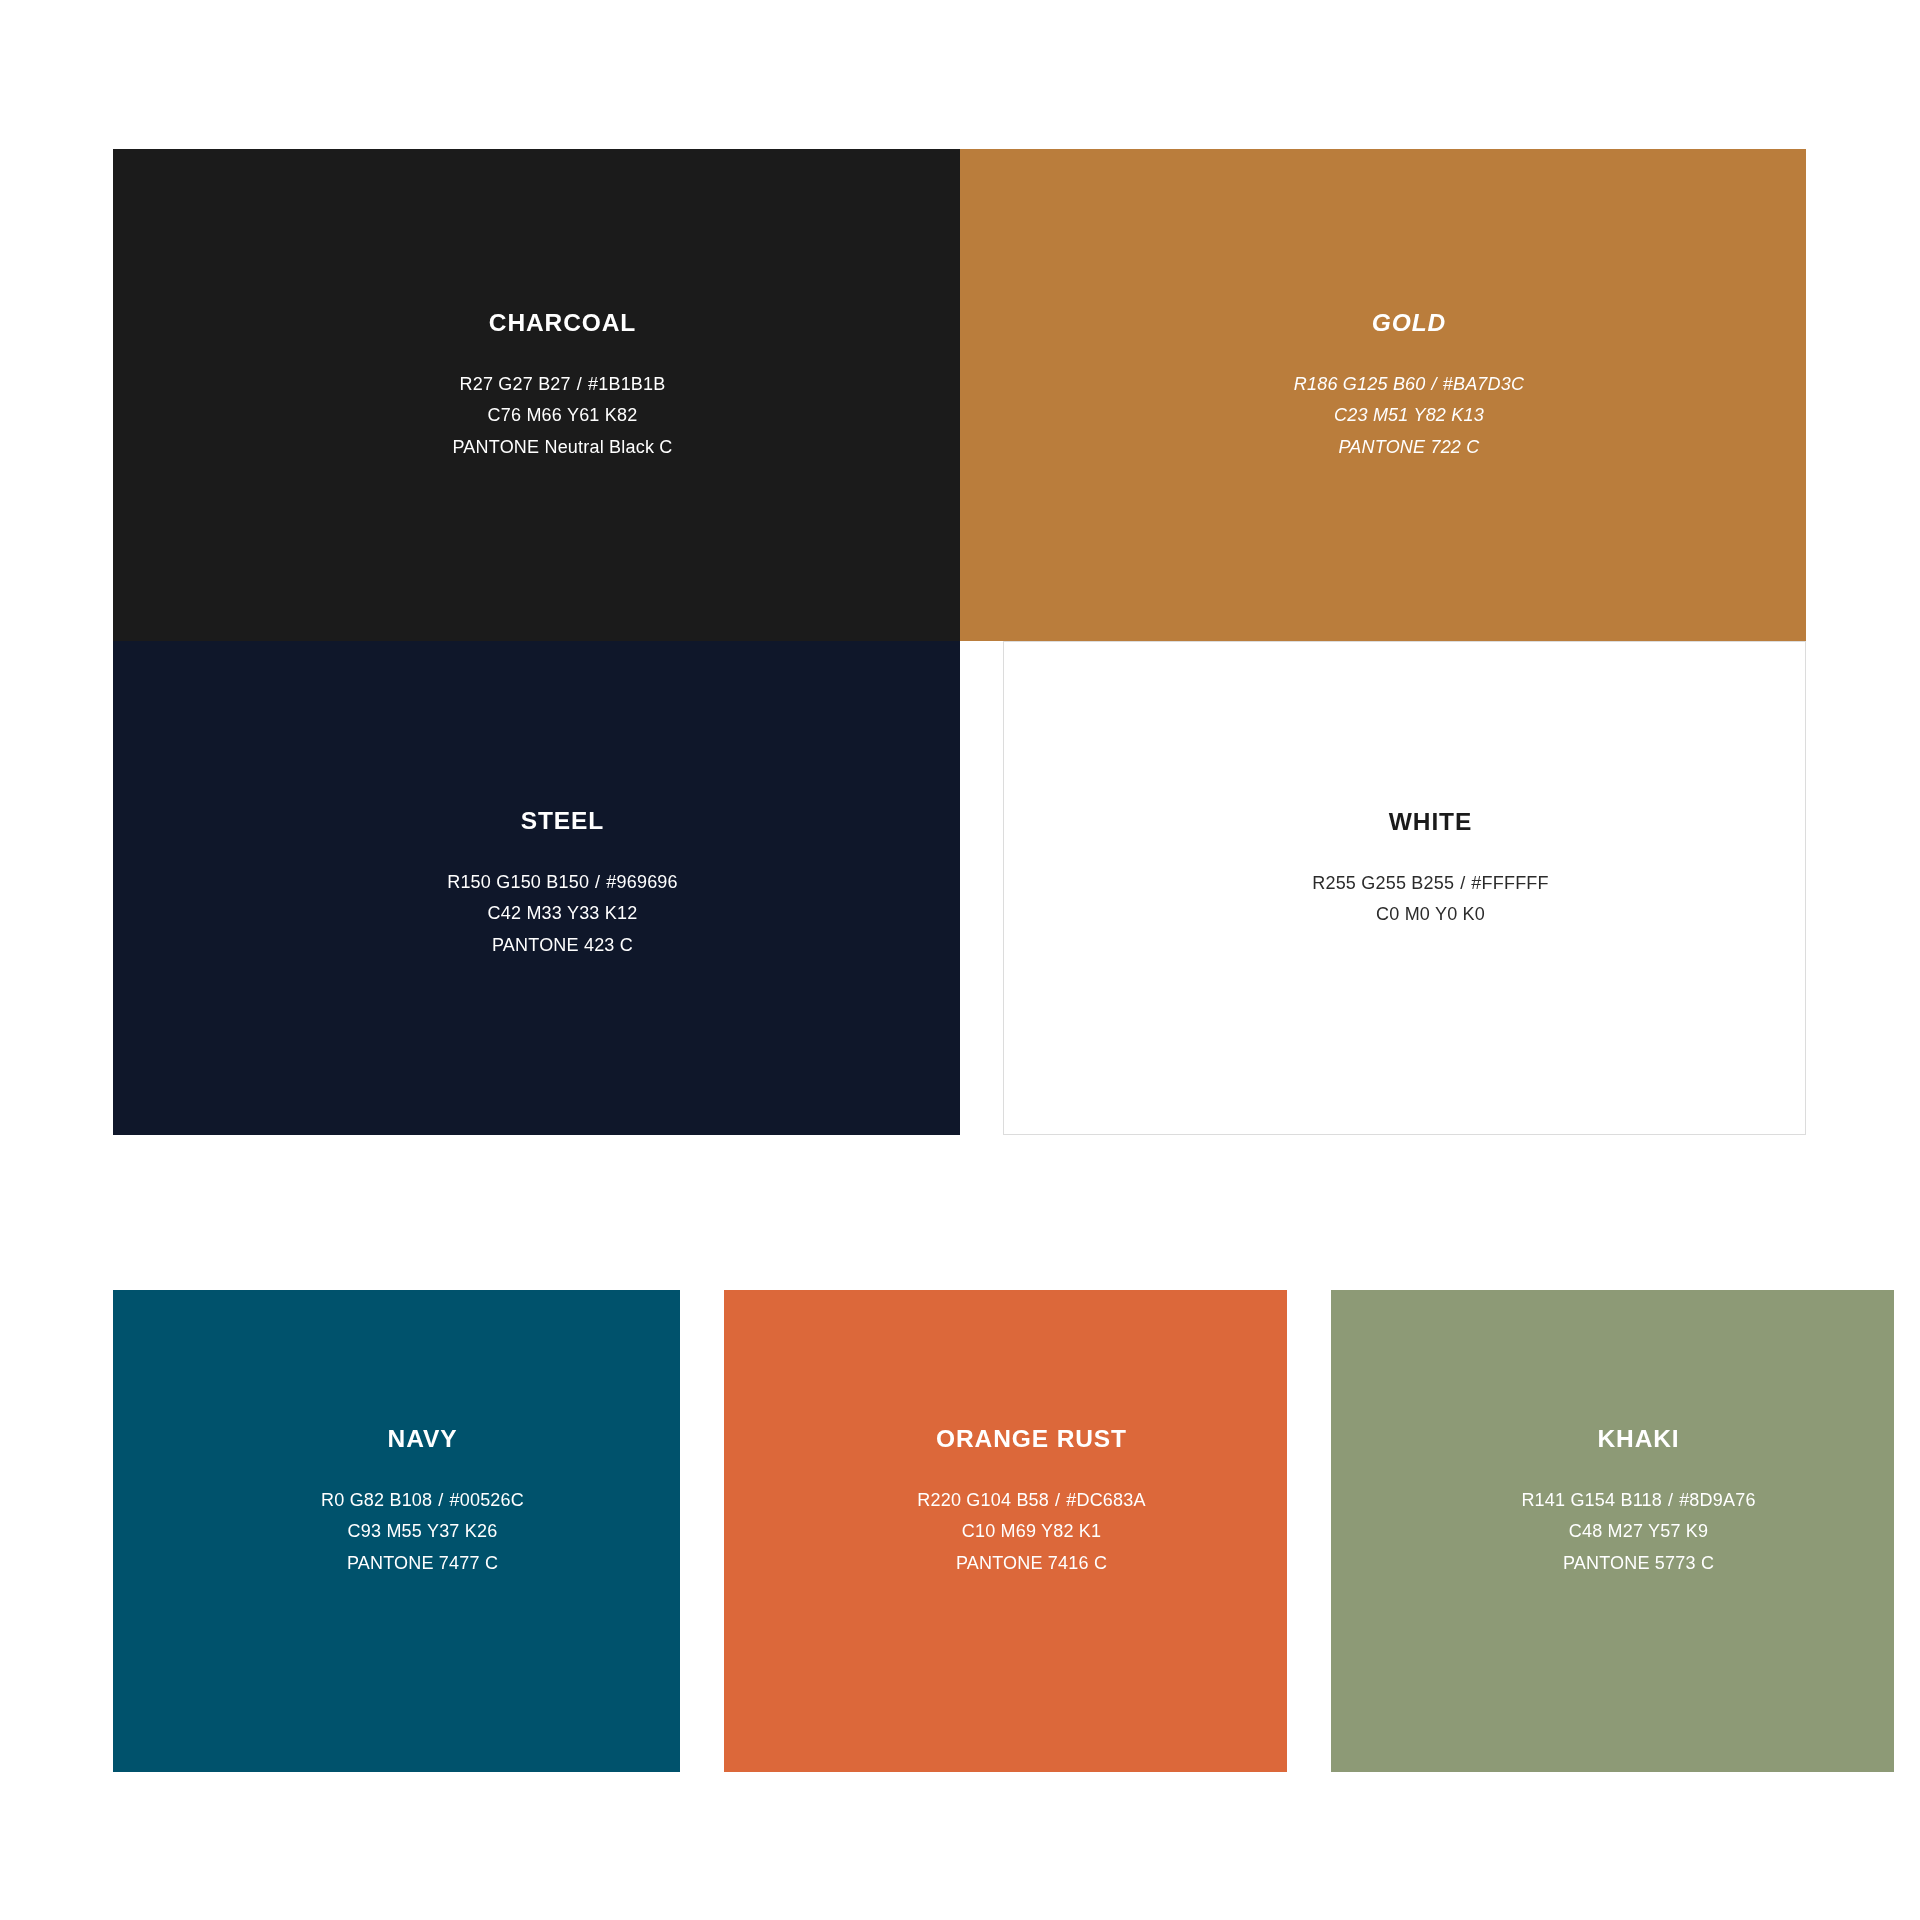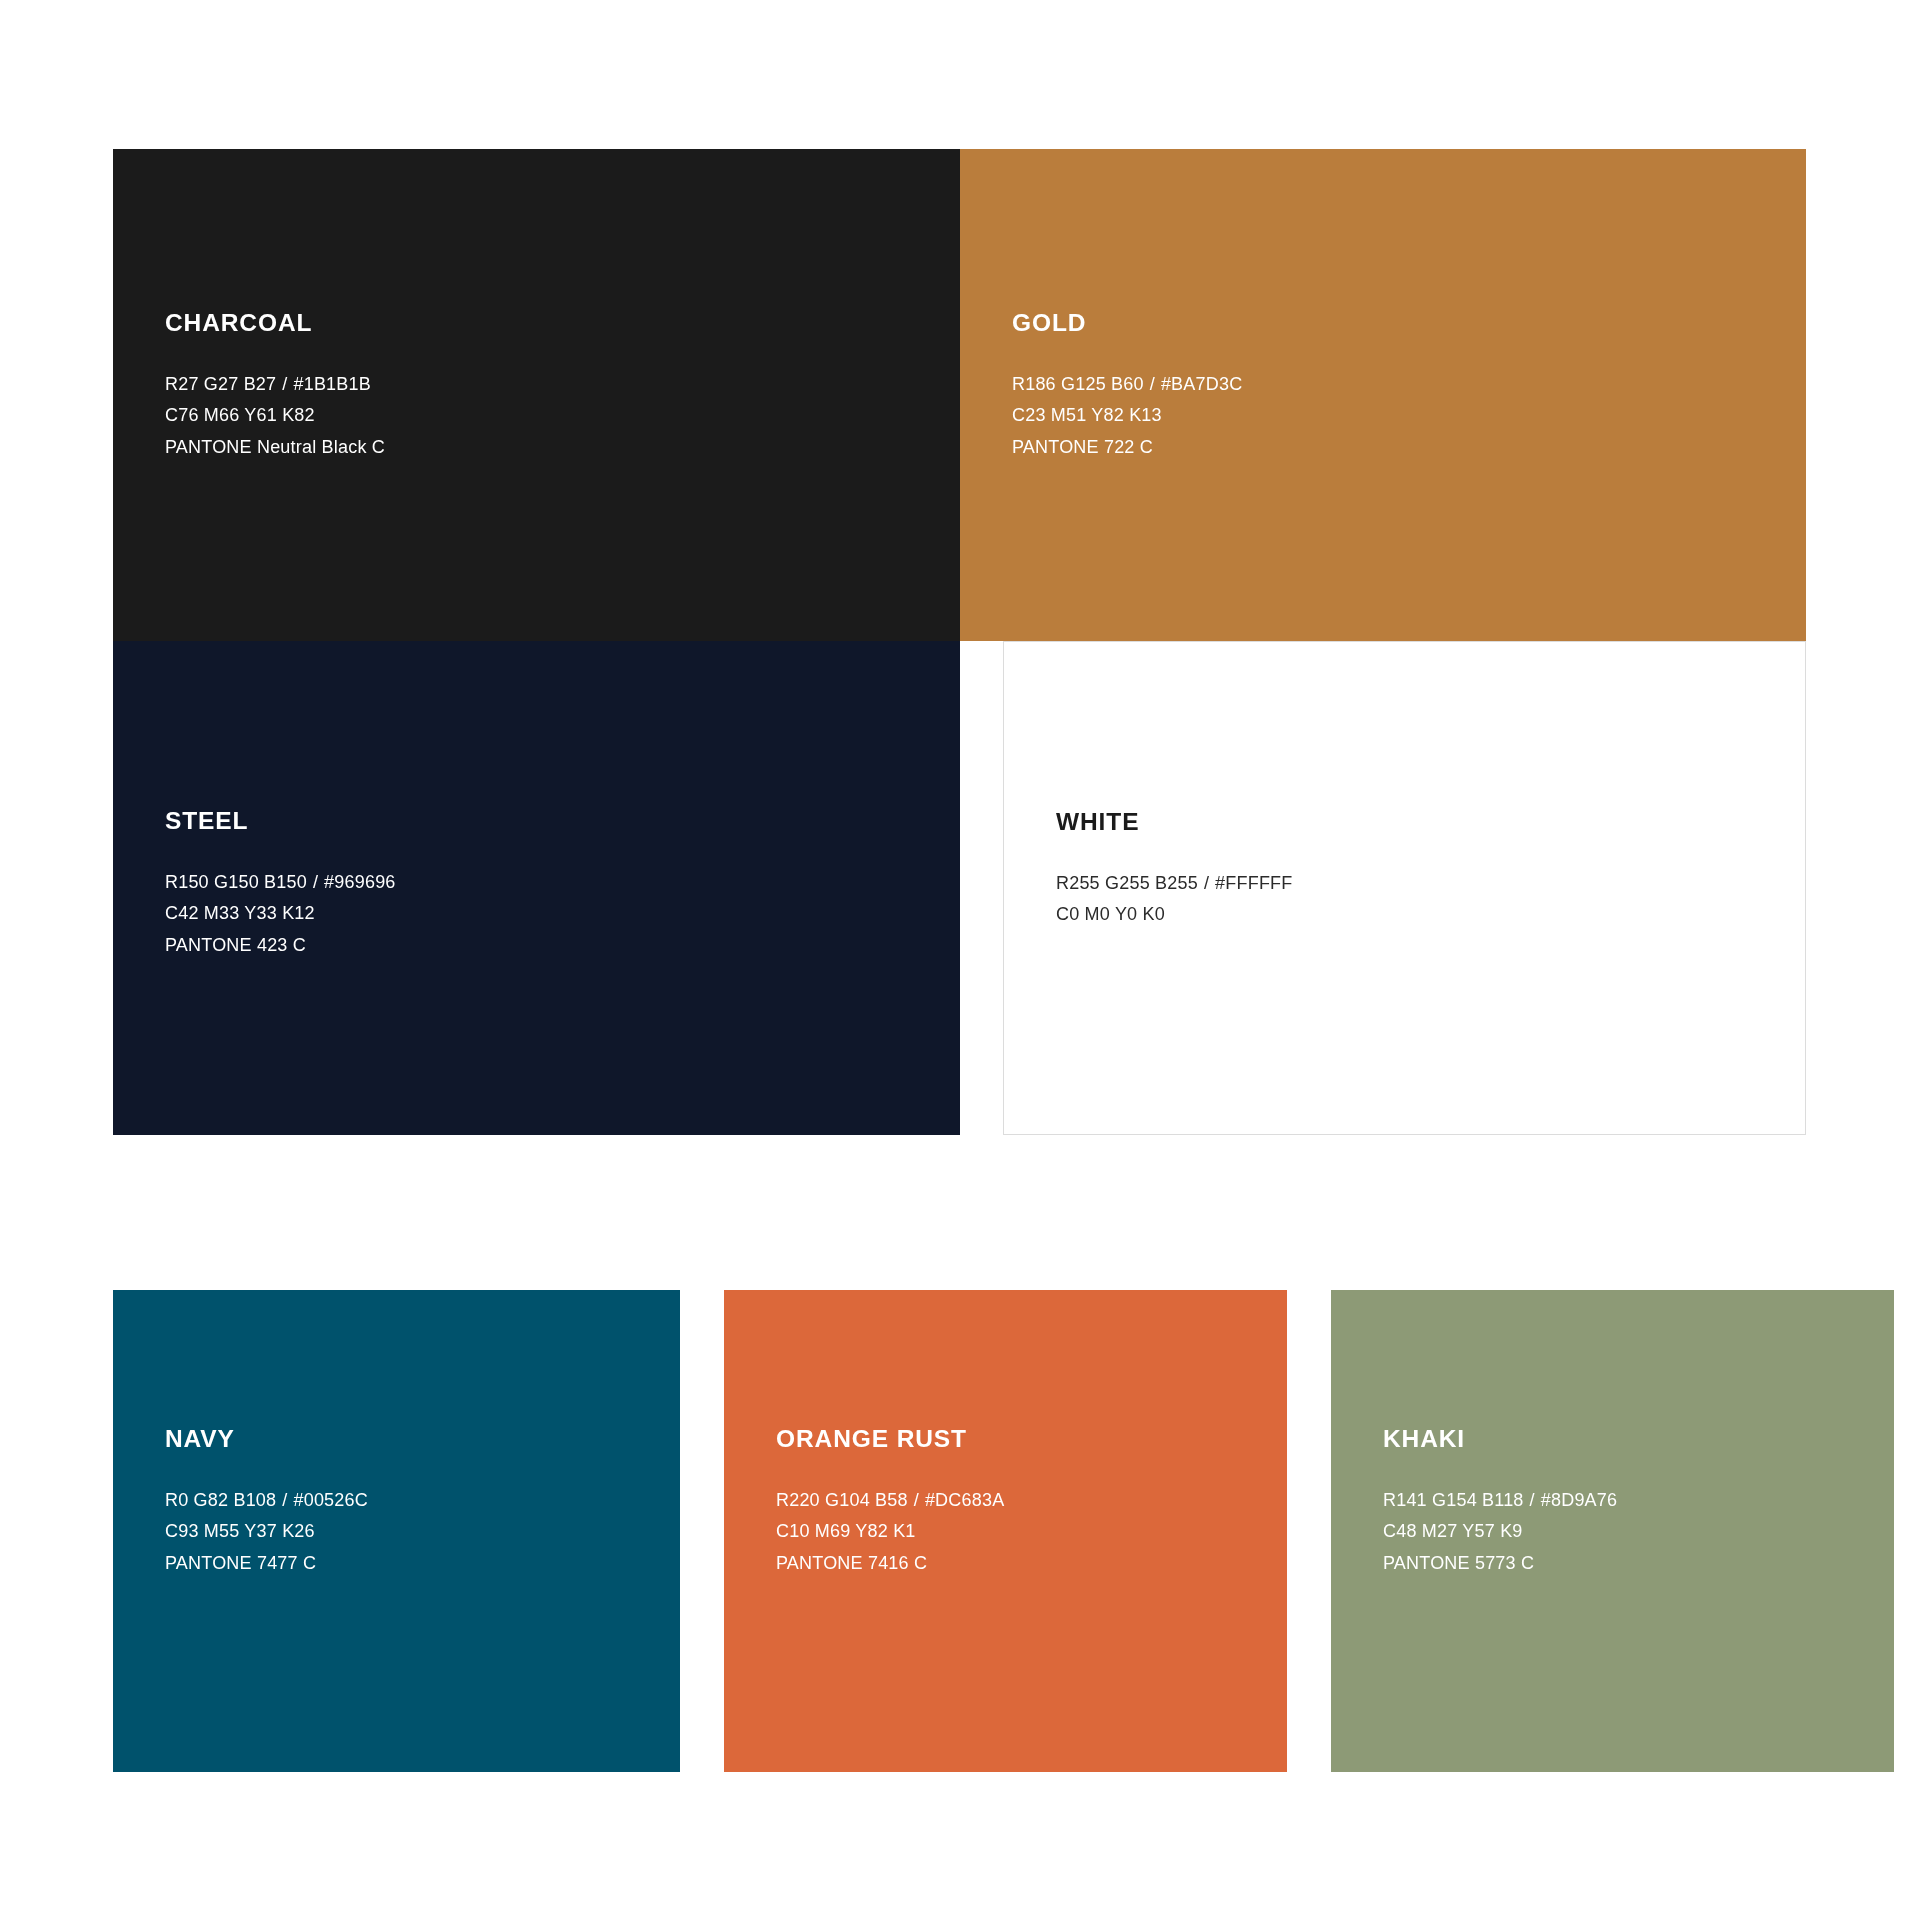--- a/index.html
+++ b/index.html
@@ -40,20 +40,21 @@
     height: 482px;
     display: grid;
     grid-template-columns: 567px 563px 563px;
     grid-template-rows: 482px;
     gap: 44px;
   }
 
   .swatch {
     position: relative;
     overflow: hidden;
+    text-align: center;
   }
 
   .swatch.bordered {
     border: 1px solid #dcdcdc;
   }
 
   .swatch-body {
     position: absolute;
     left: 0;
     right: 0;
@@ -104,21 +105,21 @@
       <div class="swatch-body pos-upper">
         <div class="swatch-name">CHARCOAL</div>
         <div class="swatch-specs">
           <span class="spec-line"><span>R27 G27 B27</span><span class="sep">/</span><span>#1B1B1B</span></span>
           <span class="spec-line">C76 M66 Y61 K82</span>
           <span class="spec-line">PANTONE Neutral Black C</span>
         </div>
       </div>
     </div>
 
-    <div class="swatch txt-light" style="background-color: rgb(186, 125, 60);">
+    <div class="swatch txt-light" style="background-color: rgb(186, 125, 60); font-style: italic;">
       <div class="swatch-body pos-upper">
         <div class="swatch-name">GOLD</div>
         <div class="swatch-specs">
           <span class="spec-line"><span>R186 G125 B60</span><span class="sep">/</span><span>#BA7D3C</span></span>
           <span class="spec-line">C23 M51 Y82 K13</span>
           <span class="spec-line">PANTONE 722 C</span>
         </div>
       </div>
     </div>
 

